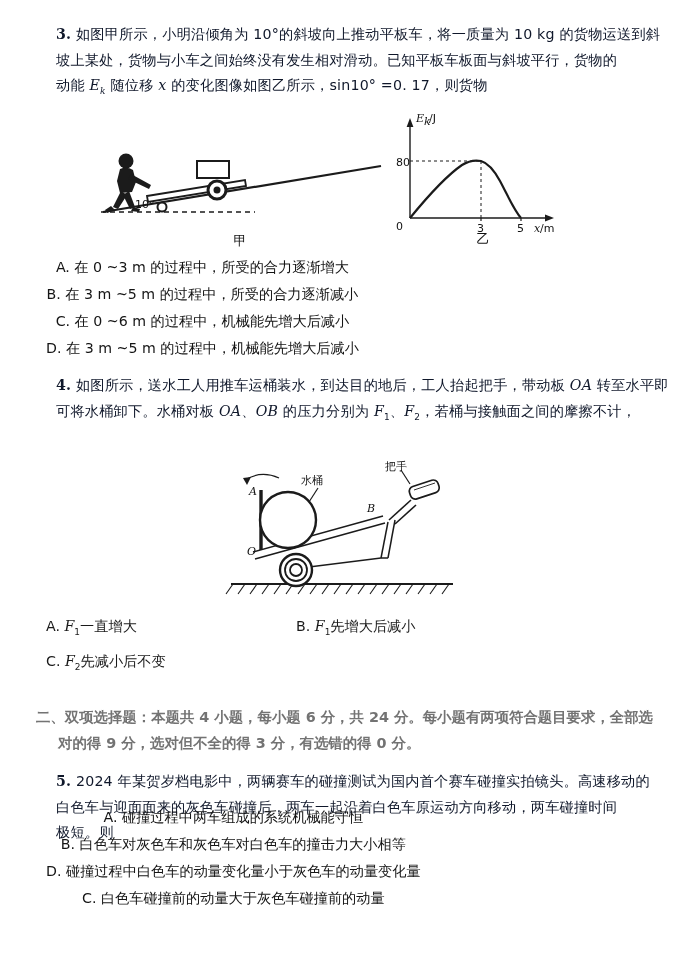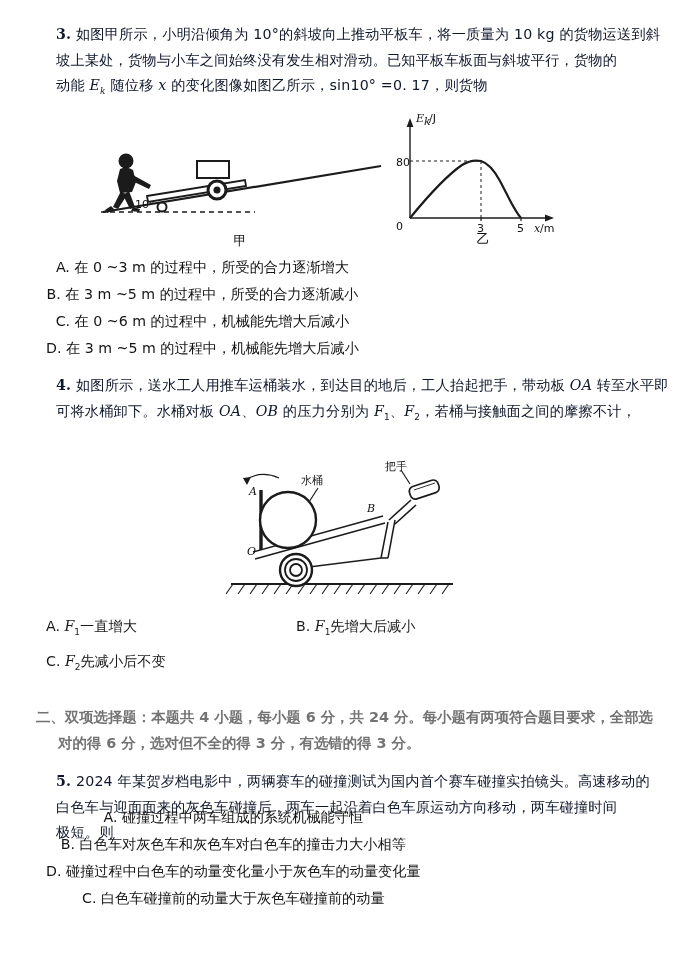--- a/index.html
+++ b/index.html
@@ -316,21 +316,21 @@
       <span><span>A. </span><span class="ital">F</span><sub>1</sub><span>一直增大</span></span>
       <span><span>B. </span><span class="ital">F</span><sub>1</sub><span>先增大后减小</span></span>
     </div>
     <div class="row">
       <span><span>C. </span><span class="ital">F</span><sub>2</sub><span>先减小后不变</span></span>
     </div>
   </div>
 
   <div class="section-head" style="top:704px;">
     <span>二、双项选择题：本题共 4 小题，每小题 6 分，共 24 分。每小题有两项符合题目要求，全部选</span>
-    <span class="l2">对的得 6 分，选对但不全的得 3 分，有选错的得 3 分。</span>
+    <span class="l2">对的得 9 分，选对但不全的得 3 分，有选错的得 0 分。</span>
   </div>
 
   <div class="question" style="top:769px;">
     <div class="q-body">
       <span class="hang">
         <span class="q-num vnum">5.</span>
         <span>2024 年某贺岁档电影中，两辆赛车的碰撞测试为国内首个赛车碰撞实拍镜头。高速移动的</span>
       </span>
       <span class="hang">
         <span>白色车与迎面面来的灰色车碰撞后，两车一起沿着白色车原运动方向移动，两车碰撞时间</span>

